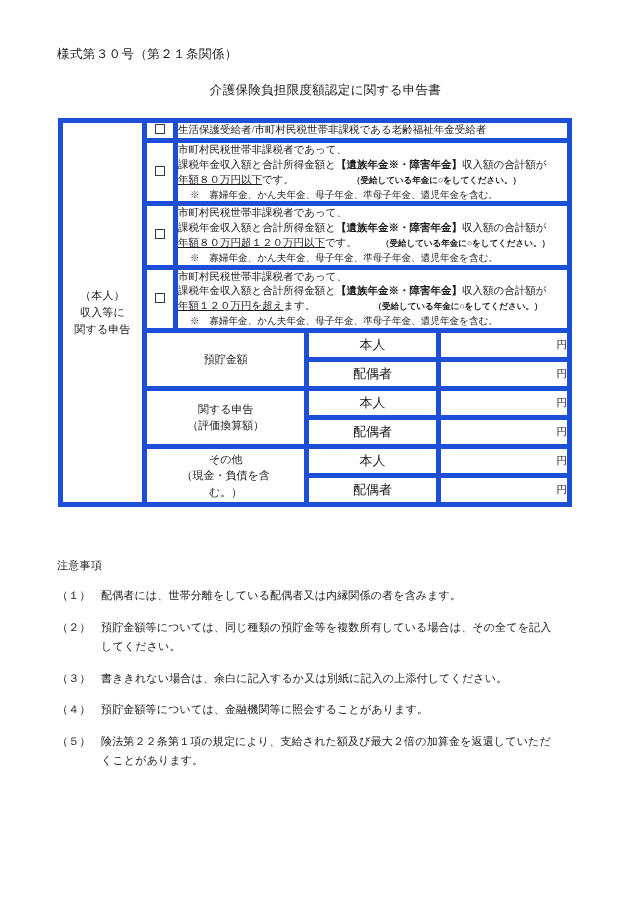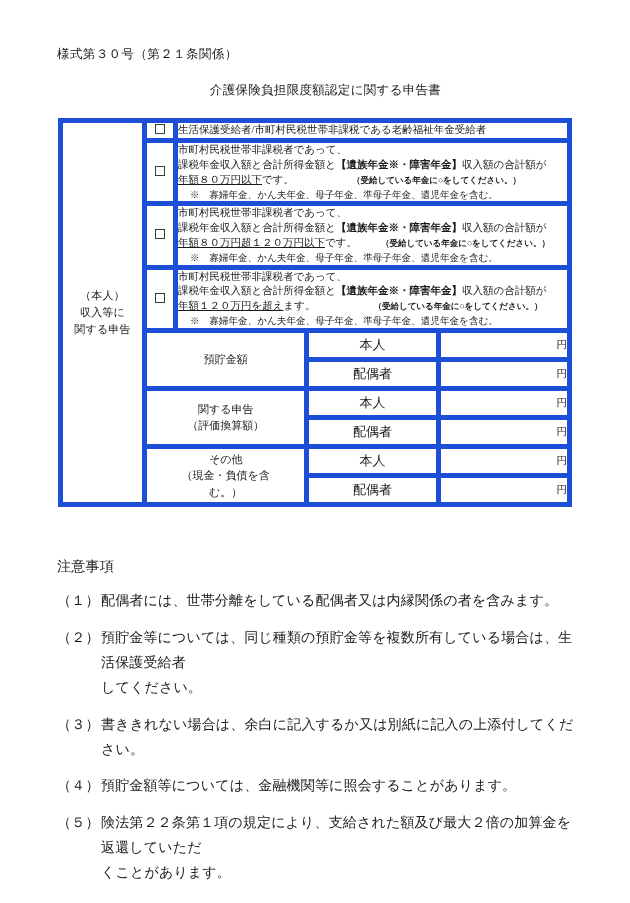--- a/index.html
+++ b/index.html
@@ -130,21 +130,21 @@
     box-sizing: border-box;
     vertical-align: bottom;
   }
 
   
   .notes {
     position: absolute;
     left: 57px;
     top: 558px;
     width: 520px;
-    font-size: 14px;
+    font-size: 11px;
     font-family: Liberation Serif, serif;
   }
   .notes-title {
     letter-spacing: 0.3px;
     margin-bottom: 13px;
   }
   .note-item {
     display: flex;
     align-items: flex-start;
     margin-bottom: 12px;
@@ -270,21 +270,21 @@
     <div class="note-item">
       <div class="note-num">（１）</div>
       <div class="note-body">
         <span class="ln">配偶者には、世帯分離をしている配偶者又は内縁関係の者を含みます。</span>
       </div>
     </div>
 
     <div class="note-item">
       <div class="note-num">（２）</div>
       <div class="note-body">
-        <span class="ln">預貯金等については、同じ種類の預貯金等を複数所有している場合は、生活保護受給者</span>
+        <span class="ln">預貯金額等については、同じ種類の預貯金等を複数所有している場合は、その全てを記入</span>
         <span class="ln">してください。</span>
       </div>
     </div>
 
     <div class="note-item">
       <div class="note-num">（３）</div>
       <div class="note-body">
         <span class="ln">書ききれない場合は、余白に記入するか又は別紙に記入の上添付してください。</span>
       </div>
     </div>

